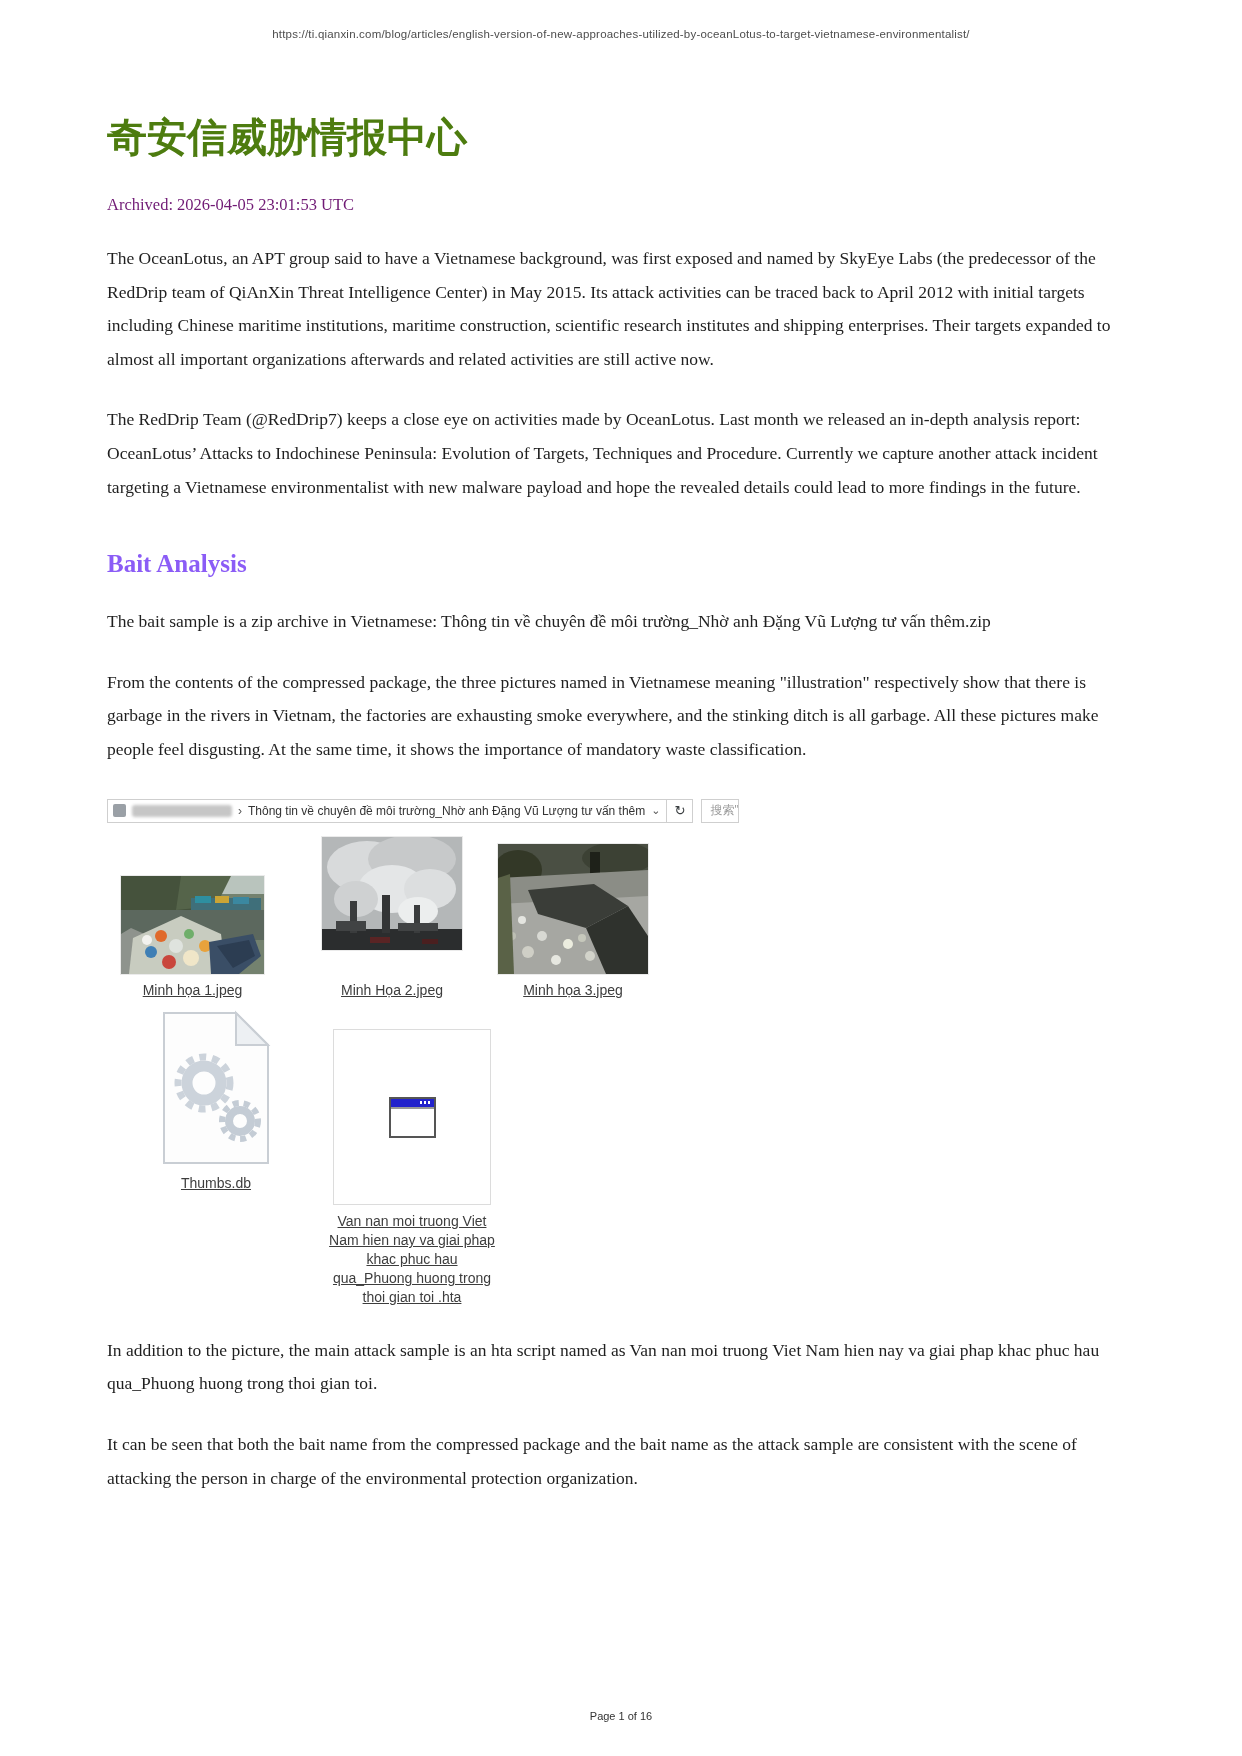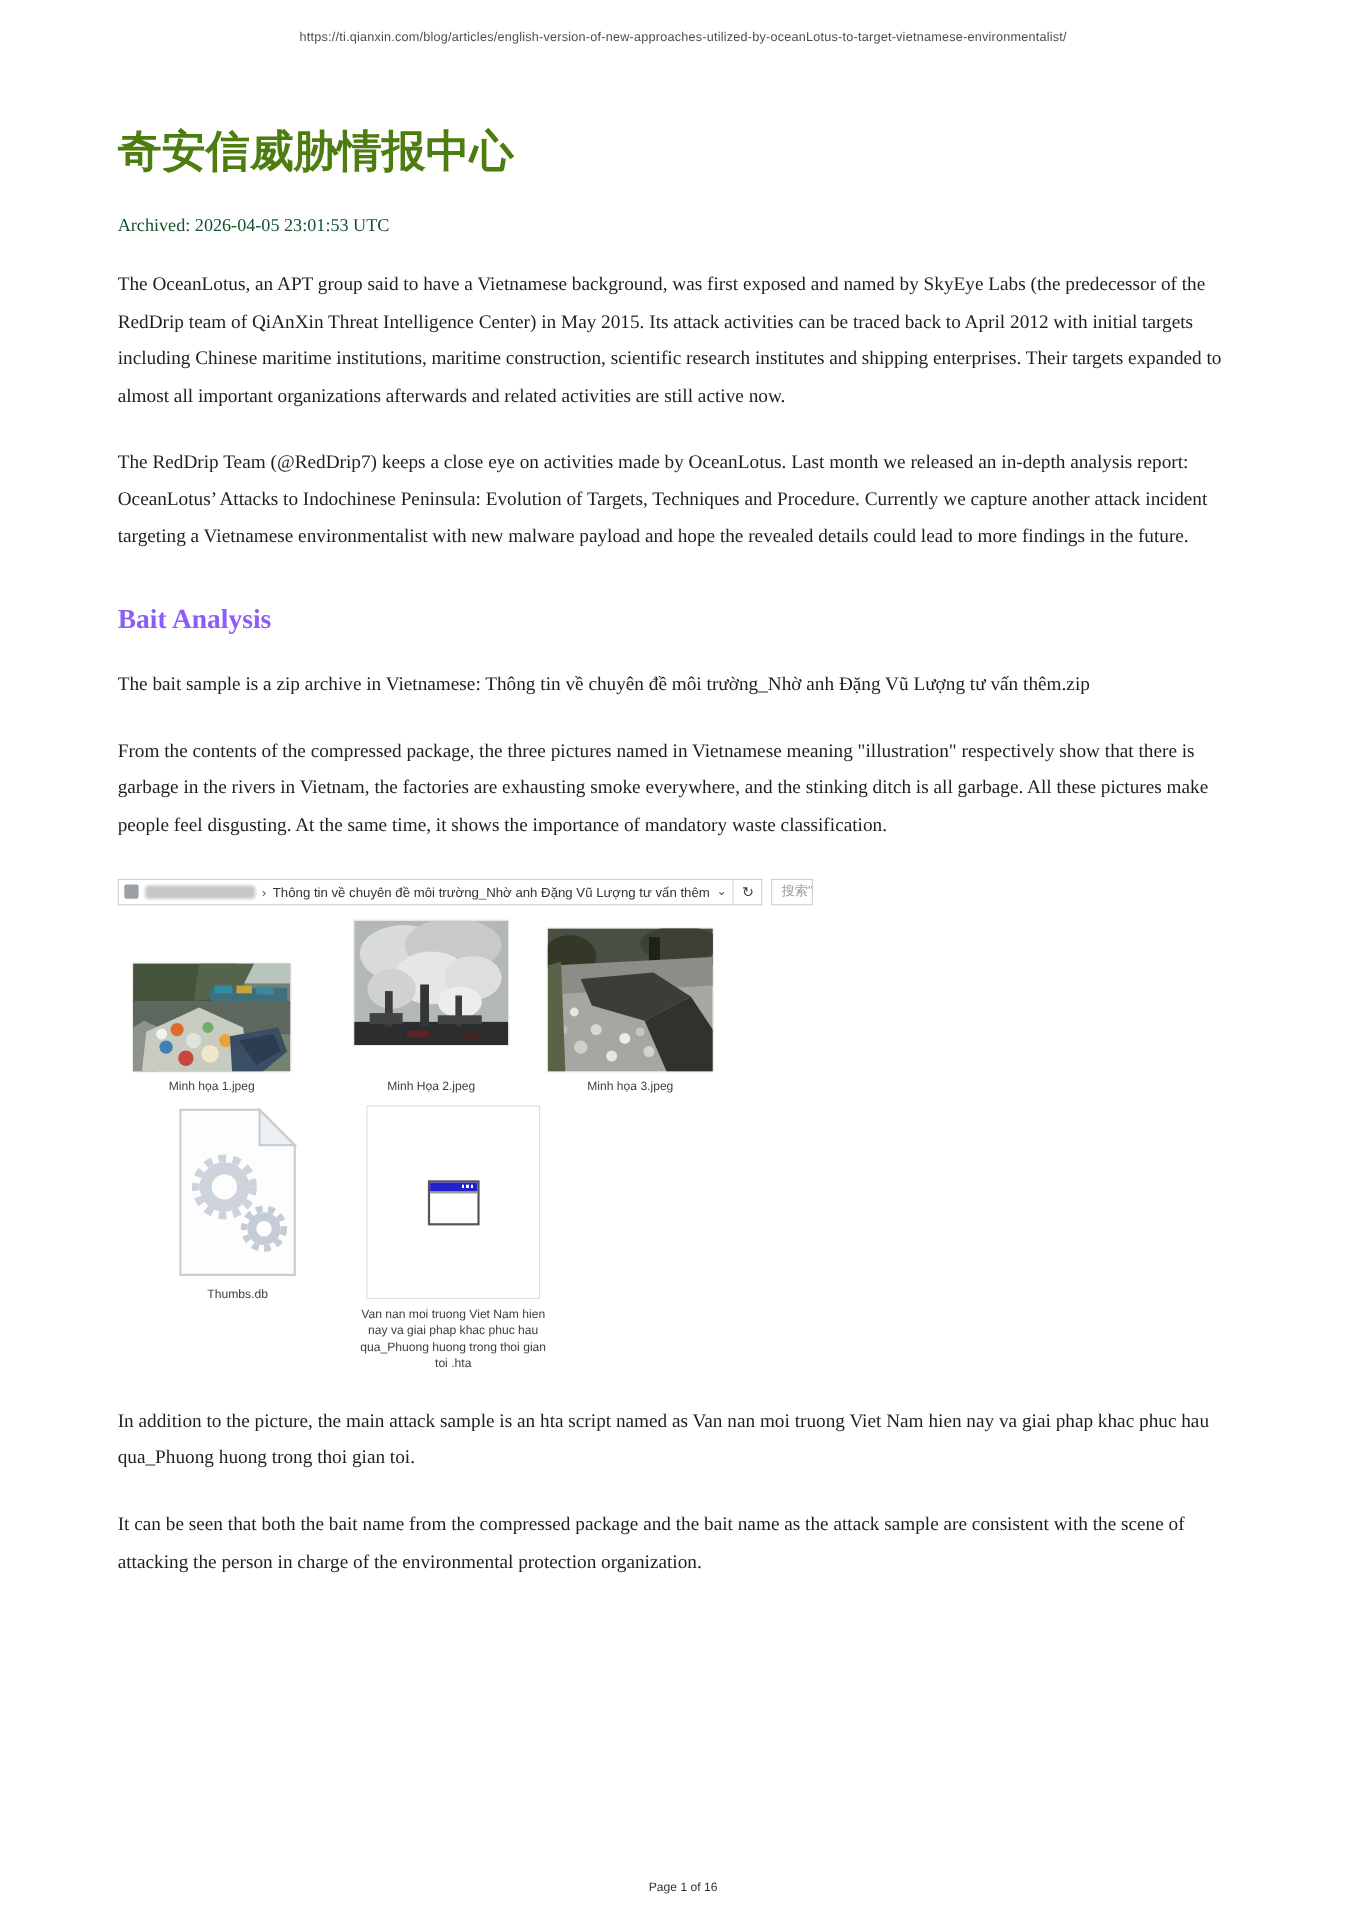--- a/index.html
+++ b/index.html
@@ -13,21 +13,21 @@
     padding-top:28px; text-align:center;
     font-family:"Liberation Sans","DejaVu Sans",sans-serif;
     font-size:11.5px; color:#4d4d4d; letter-spacing:.2px;
   }
   .content { margin:0 107px; }
   h1.page-title {
     margin-top:70px; font-size:40px; font-weight:bold; color:#4d7c0f;
     font-family:"DejaVu Sans","Liberation Sans",sans-serif;
   }
   .archived {
-    margin-top:30px; font-size:16.5px; color:#14532d;
+    margin-top:30px; font-size:16.5px; color:#701a75;
   }
   .body-text p {
     font-size:17.5px; line-height:1.92; margin-top:27px; color:#1f1f1f;
   }
   h2.section-heading {
     margin-top:46px; font-size:25px; font-weight:bold; color:#8b5cf6;
   }
   
   .explorer { margin-top:32px; width:632px; font-family:"Liberation Sans","DejaVu Sans",sans-serif; }
   .explorer-toolbar { display:flex; align-items:stretch; height:24px; }
@@ -47,28 +47,28 @@
   }
   .search-box {
     margin-left:8px; flex:1 1 auto; border:1px solid #cfcfcf; background:#fff;
     display:flex; align-items:center; padding:0 8px;
     font-size:12px; color:#9b9b9b; white-space:nowrap; overflow:hidden;
   }
   .files-row1 { display:flex; align-items:flex-end; margin-top:14px; }
   .files-row2 { display:flex; align-items:flex-start; margin-top:10px; }
   .file-tile { display:flex; flex-direction:column; align-items:center; }
   .file-caption {
-    margin-top:7px; font-size:11px; color:#3d3d3d; text-align:center; line-height:1.35;
+    margin-top:7px; font-size:14px; color:#3d3d3d; text-align:center; line-height:1.35;text-decoration:underline;
   }
   .thumb { display:block; box-shadow:0 0 0 1px rgba(0,0,0,.08); }
   .tile-1 { margin-left:14px; }
   .tile-2 { margin-left:58px;gap:24px; }
   .tile-3 { margin-left:36px; }
   .tile-thumbsdb { margin-left:34px; width:150px; }
-  .tile-hta { margin-left:42px; width:158px; }
+  .tile-hta { margin-left:42px; width:158px;margin-top:20px; }
   .hta-box {
     width:158px; height:176px; border:1px solid #dcdcdc; background:#fff;
     display:flex; align-items:center; justify-content:center;
   }
   .hta-icon { width:47px; height:41px; border:2px solid #555; background:#fff; }
   .hta-titlebar { height:8px; background:#2222cc; position:relative; }
   .hta-titlebar::after {
     content:""; position:absolute; right:3px; top:2px; width:11px; height:3px;
     background:repeating-linear-gradient(90deg,#fff 0 2px,transparent 2px 4px);
   }

